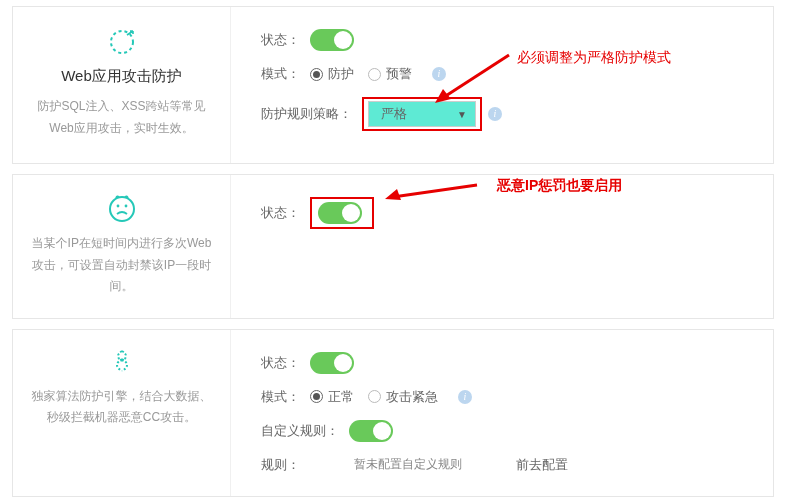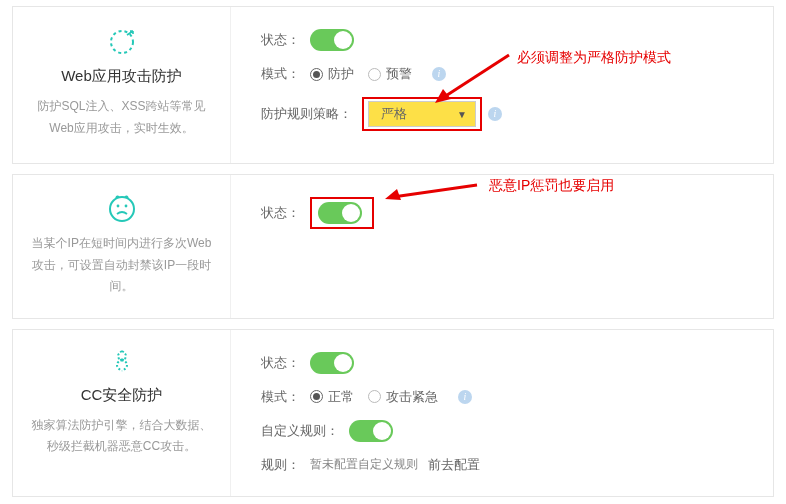--- a/index.html
+++ b/index.html
@@ -116,21 +116,21 @@
   .select {
     display: inline-flex;
     align-items: center;
     justify-content: space-between;
     border: 1px solid #ccc;
     height: 26px;
     padding: 0 8px 0 12px;
     width: 108px;
     font-size: 13px;
     color: #666;
-    background: #fde047;
+    background: #5eead4;
   }
   .select .caret {
     font-size: 10px;
     color: #555;
   }
   .redbox {
     border: 2px solid #e60000;
     padding: 2px 4px;
     display: inline-flex;
     align-items: center;
@@ -227,36 +227,35 @@
       <span class="redbox" style="padding:3px 10px 3px 6px;">
         <span class="toggle"></span>
       </span>
     </div>
 
     <div class="annot" style="top:2px; left:150px;">
       <svg width="100" height="30" viewBox="0 0 100 30">
         <line x1="96" y1="8" x2="12" y2="20" stroke="#e60000" stroke-width="3"></line>
         <polygon points="4,22 20,23 16,12" fill="#e60000"></polygon>
       </svg>
-      <span style="position:relative; top:-6px; left:8px;">恶意IP惩罚也要启用</span>
+      <span style="position:relative; top:-6px; left:16px;font-weight:bold;">恶意IP惩罚也要启用</span>
     </div>
   </div>
 </div>
 
 <div class="panel">
   <div class="panel-left">
     <div class="icon-wrap">
       <svg width="32" height="30" viewBox="0 0 32 30">
         <path d="M16 3 Q8 8 16 13" fill="none" stroke="#25c8b8" stroke-width="2" stroke-dasharray="2 2"></path>
         <path d="M16 11 Q6 17 16 23" fill="none" stroke="#25c8b8" stroke-width="2" stroke-dasharray="2 2"></path>
         <path d="M16 3 Q24 8 16 13" fill="none" stroke="#25c8b8" stroke-width="2" stroke-dasharray="2 2"></path>
         <path d="M16 11 Q26 17 16 23" fill="none" stroke="#25c8b8" stroke-width="2" stroke-dasharray="2 2"></path>
       </svg>
     </div>
-    <div class="title">CC安全防护</div>
     <div class="desc">独家算法防护引擎，结合大数据、秒级拦截机器恶意CC攻击。</div>
   </div>
   <div class="panel-right">
     <div class="row">
       <span class="label">状态：</span>
       <span class="toggle"></span>
     </div>
     <div class="row">
       <span class="label">模式：</span>
       <span class="radio checked">
@@ -266,19 +265,19 @@
       <span class="radio">
         <span class="dot"></span>
           <span>攻击紧急</span>
       </span>
       <span class="info-icon">i</span>
     </div>
     <div class="row">
       <span class="label">自定义规则：</span>
       <span class="toggle"></span>
     </div>
-    <div class="row" style="margin-bottom:4px;">
+    <div class="row" style="margin-bottom:4px;gap:44px;">
       <span class="label">规则：</span>
       <span class="value-text">暂未配置自定义规则</span>
       <span class="link">前去配置</span>
     </div>
   </div>
 </div>
 
 </body></html>

